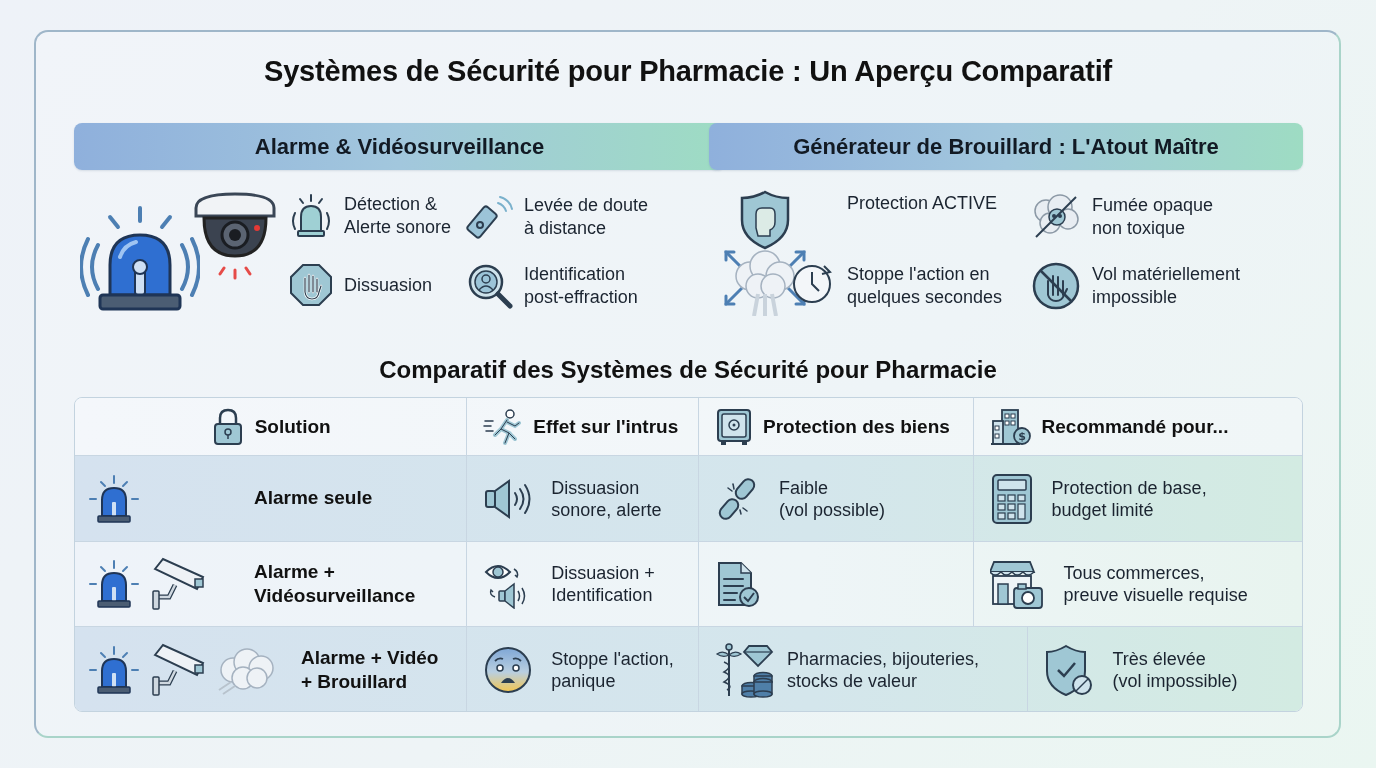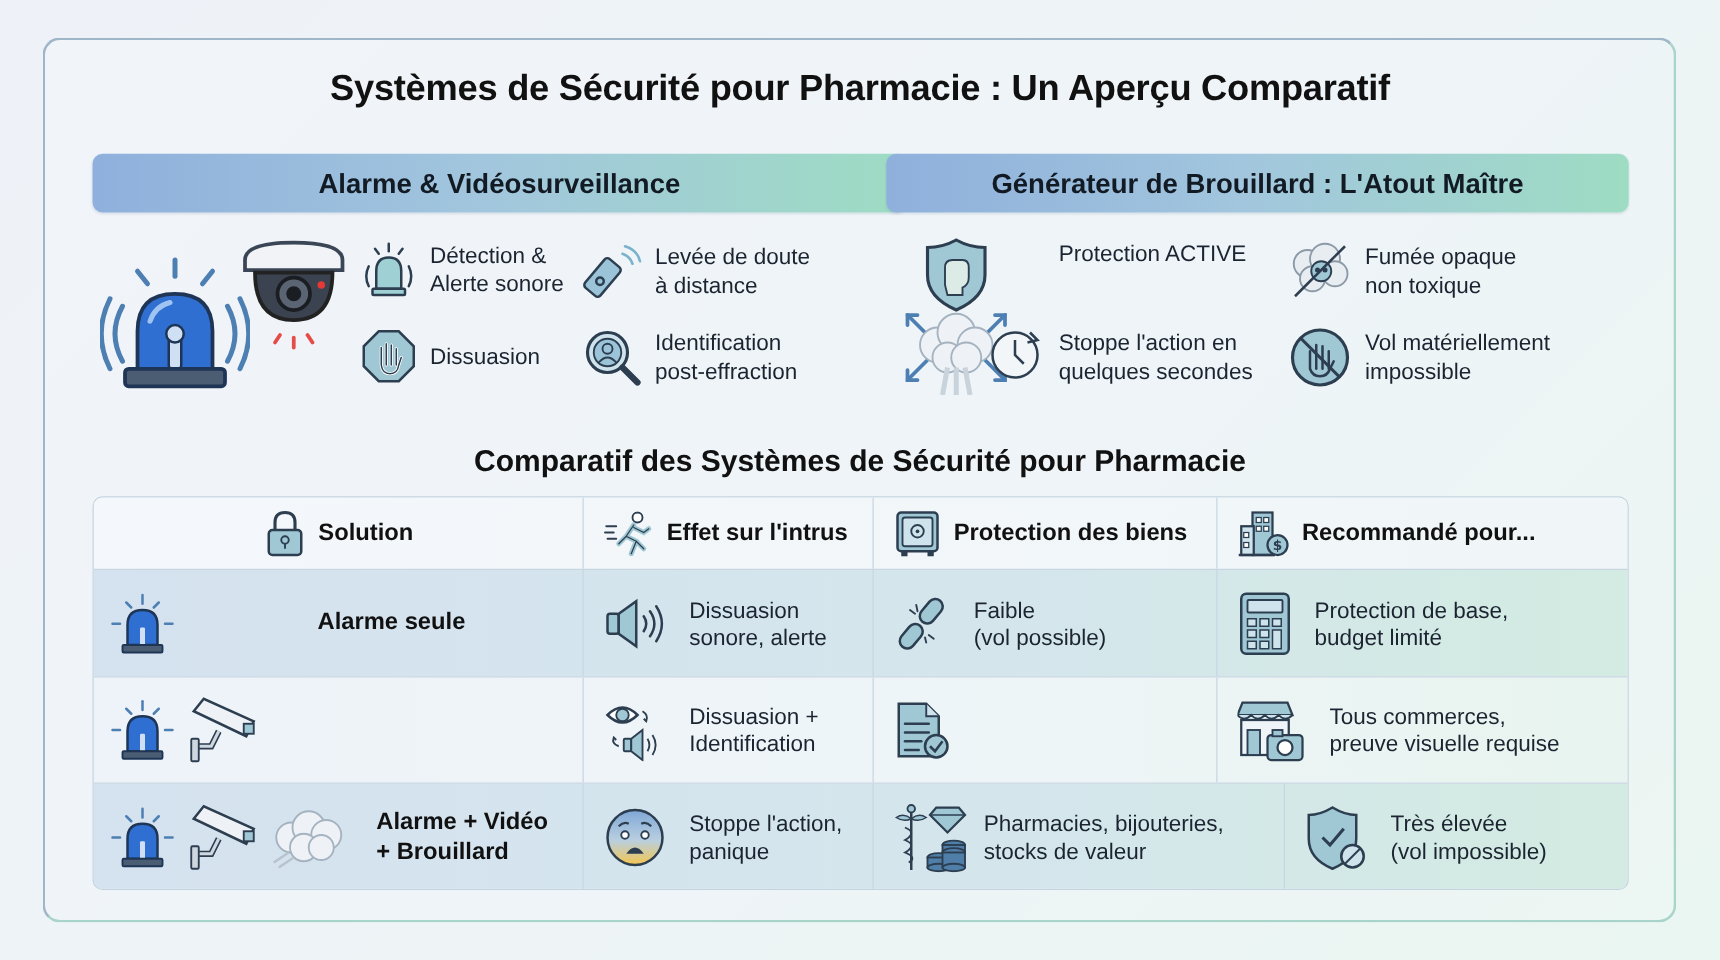--- a/index.html
+++ b/index.html
@@ -370,20 +370,24 @@
           <rect x="25" y="28" width="4" height="14" rx="1" fill="#cfe0f4"></rect>
           <rect x="11" y="42" width="32" height="6" rx="1" fill="#4b5d73" stroke="#1f3556" stroke-width="1.5"></rect>
         </svg>
         <svg width="58" height="54" viewBox="0 0 58 54">
           <path d="M6 12 L14 2 L54 20 L48 32 Z" fill="#eef2f6" stroke="#2c3e50" stroke-width="2"></path>
           <rect x="46" y="22" width="8" height="8" fill="#9fc7d4" stroke="#2c3e50" stroke-width="1.5"></rect>
           <path d="M26 28 L20 40 L10 40" stroke="#2c3e50" stroke-width="5" fill="none"></path>
           <path d="M26 28 L20 40 L10 40" stroke="#cfd8e0" stroke-width="2.5" fill="none"></path>
           <rect x="4" y="34" width="6" height="18" rx="1" fill="#cfd8e0" stroke="#2c3e50" stroke-width="1.5"></rect>
         </svg>
+      </div>
+      <div class="sol-label" style="left:179px;top:18px">
+        <div>Alarme +</div>
+        <div>Vidéosurveillance</div>
       </div>
     </div>
     <div class="cell c2 dcell">
       <svg width="50" height="50" viewBox="0 0 50 50">
         <path d="M3 13 Q15 1 27 13 Q15 25 3 13 Z" fill="#fff" stroke="#2c3e50" stroke-width="2"></path>
         <circle cx="15" cy="13" r="5" fill="#9fc7d4" stroke="#2c3e50" stroke-width="1.5"></circle>
         <path d="M31 10 Q36 13 34 18 L32 16" stroke="#2c3e50" stroke-width="1.5" fill="none"></path>
         <path d="M12 38 Q6 36 8 31 L10 33" stroke="#2c3e50" stroke-width="1.5" fill="none"></path>
         <rect x="16" y="32" width="6" height="10" rx="1" fill="#9fc7d4" stroke="#2c3e50" stroke-width="1.5"></rect>
         <path d="M22 32 L31 25 L31 49 L22 42 Z" fill="#9fc7d4" stroke="#2c3e50" stroke-width="1.5"></path>

